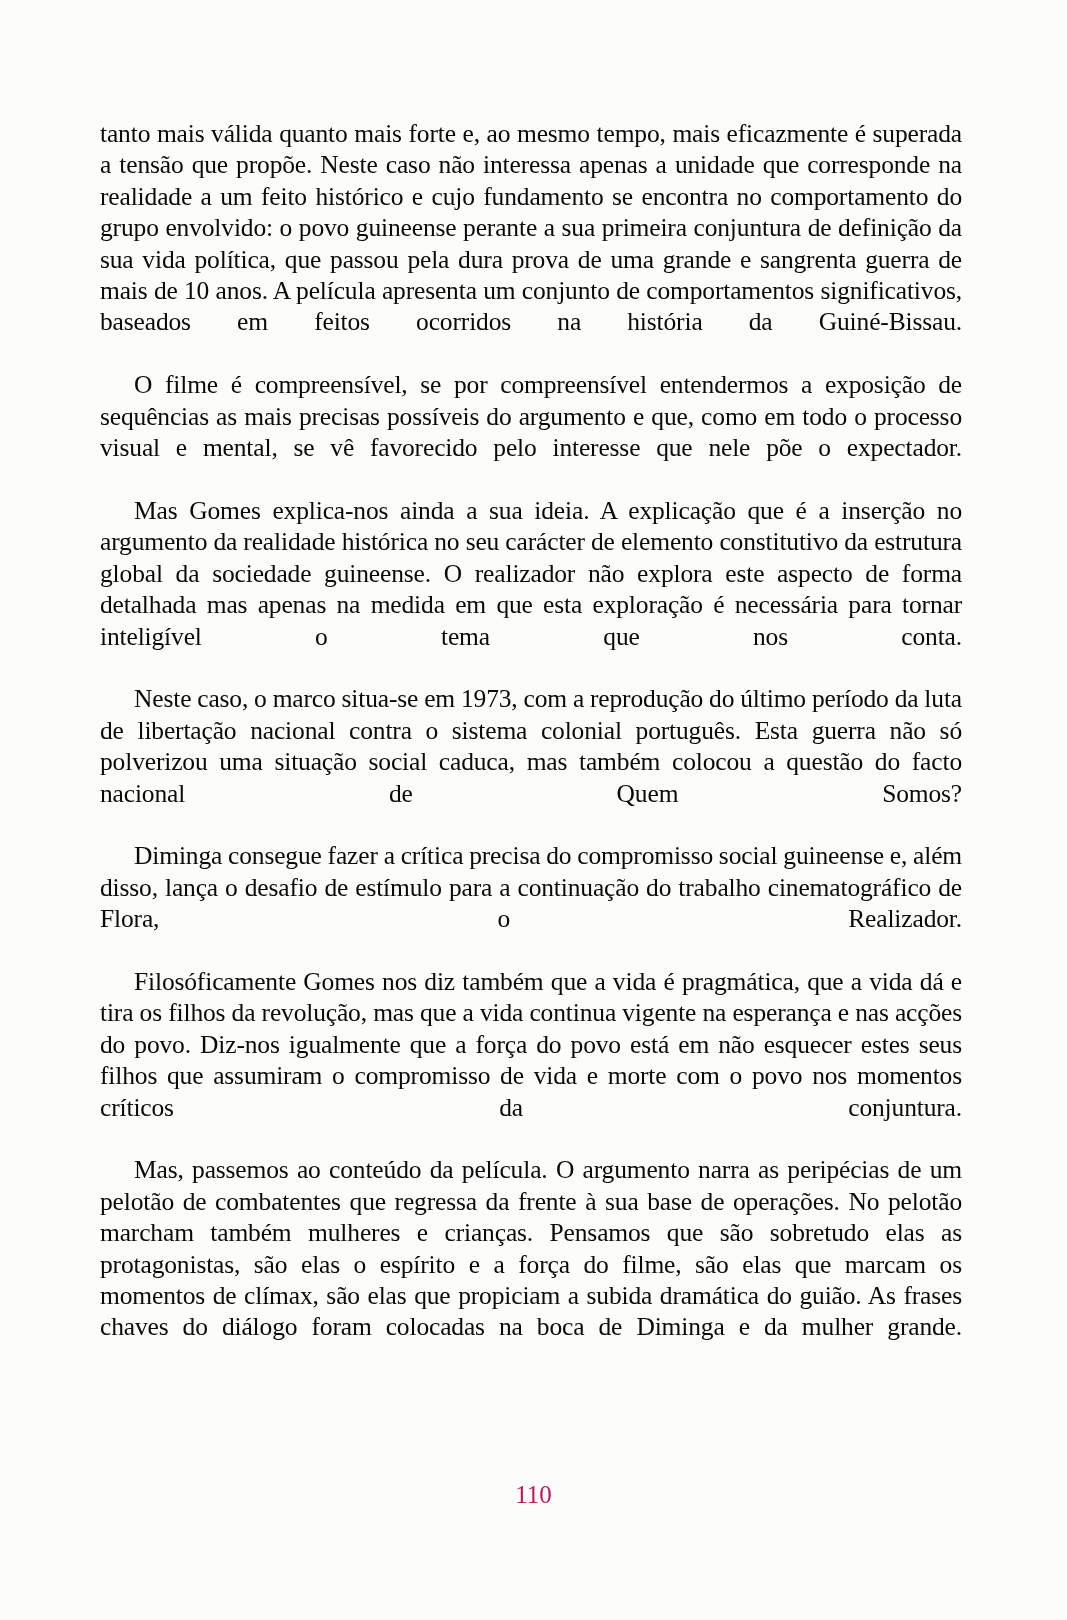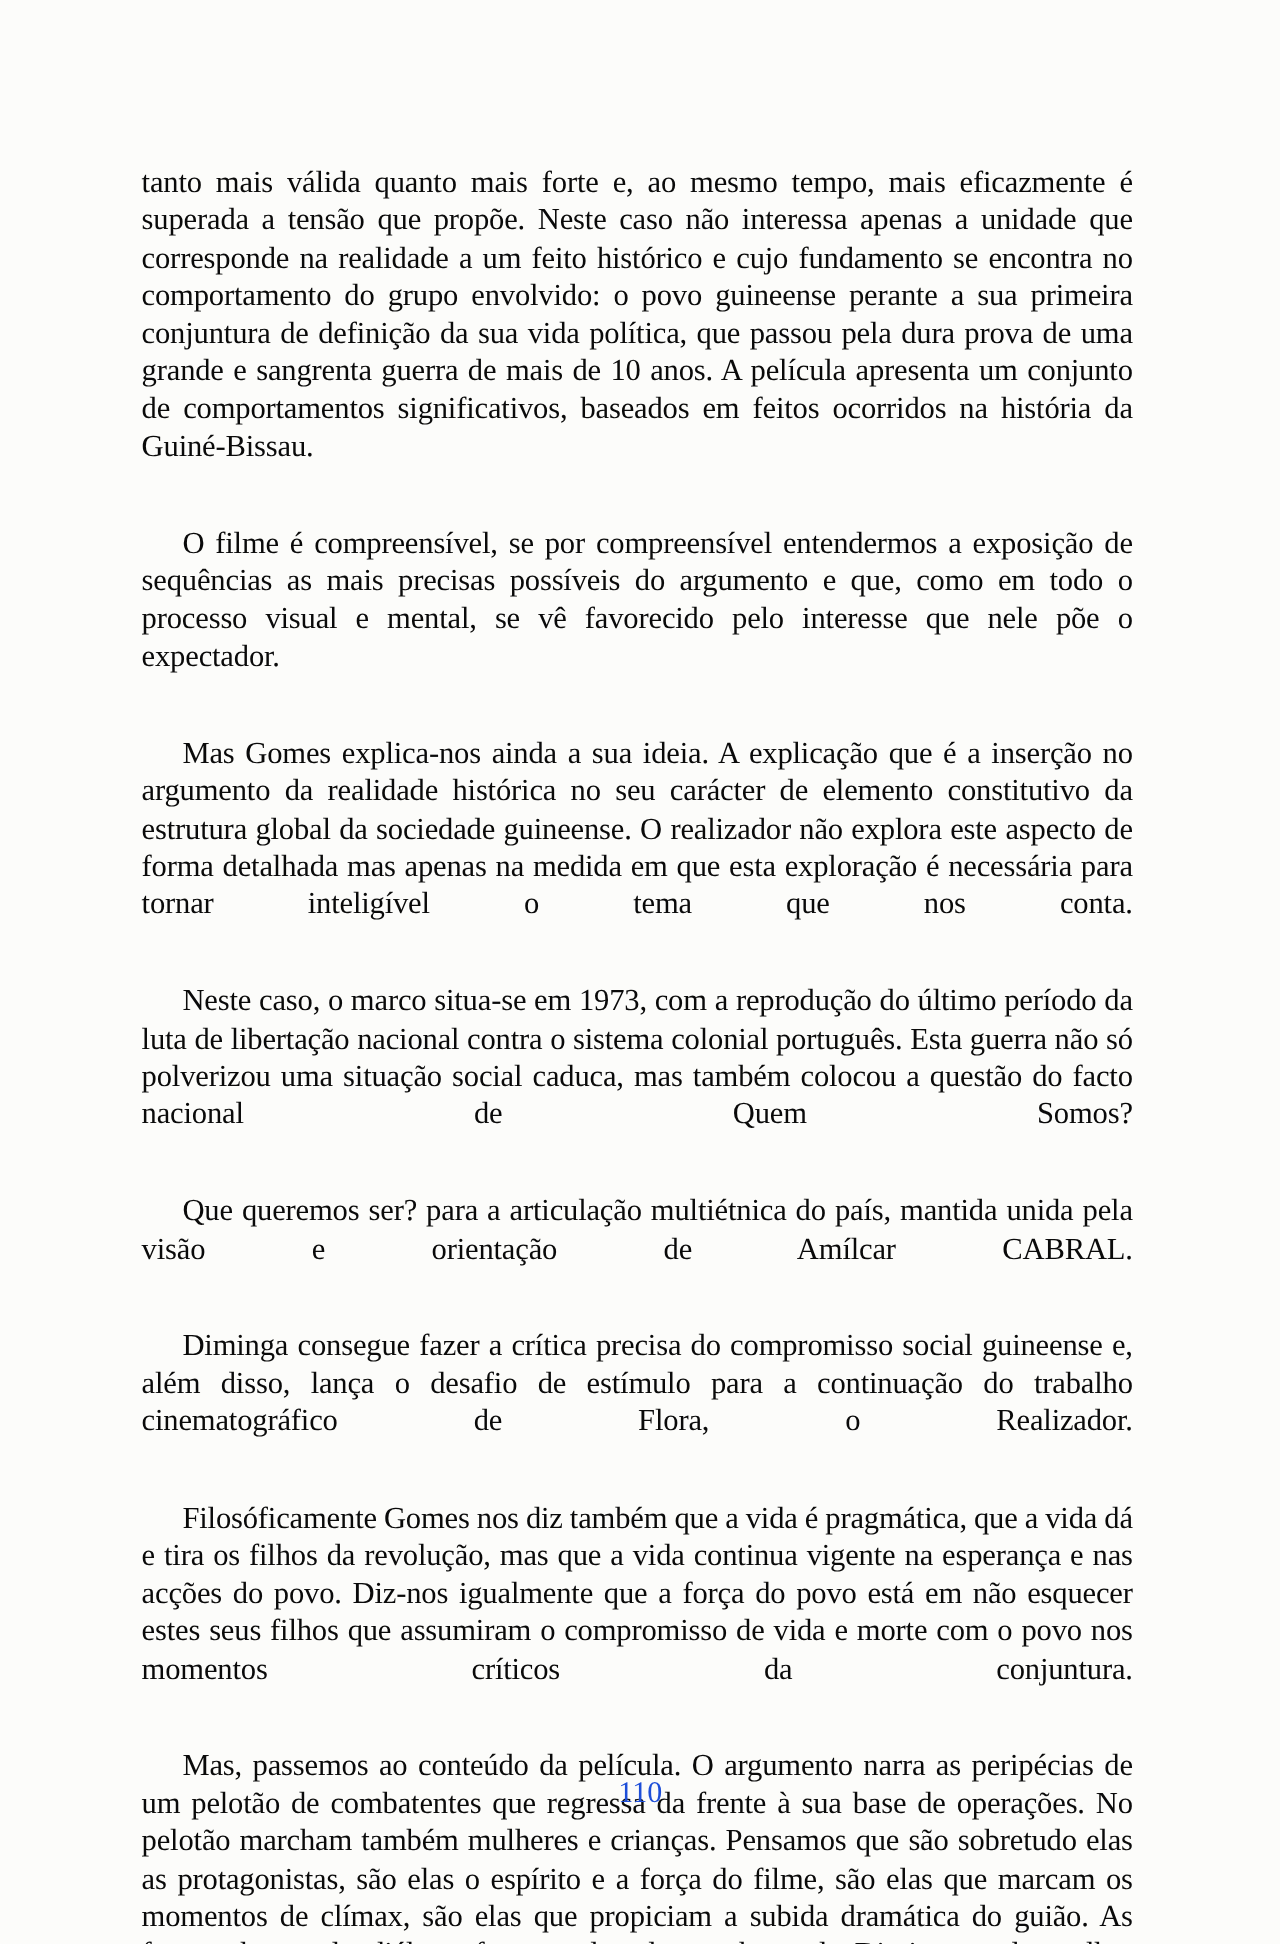--- a/index.html
+++ b/index.html
@@ -40,21 +40,21 @@
     text-align: justify;
     text-justify: inter-word;
     font-size: 25.5px;
     line-height: 31.4px;
     letter-spacing: -0.15px;
     word-spacing: -0.4px;
     color: #0a0a0a;
   }
 
   .para {
-    margin: 18px;
+    margin: 0;
     text-indent: 0;
     text-align: justify;
   }
   .para + .para {
     text-indent: 34px;
   }
 
   
   .para:after {
     content: "";
@@ -63,34 +63,33 @@
   }
 
   .page-number {
     position: absolute;
     left: 0;
     right: 0;
     top: 1480px;
     text-align: center;
     font-size: 25px;
     line-height: 30px;
-    color: #1d4ed8;
+    color: #be185d;
   }
 </style>
 </head>
 <body>
 
 <div class="page">
 
   <div class="text-column">
     <p class="para">tanto mais válida quanto mais forte e, ao mesmo tempo, mais eficazmente é superada a tensão que propõe. Neste caso não interessa apenas a unidade que corresponde na realidade a um feito histórico e cujo fundamento se encontra no comportamento do grupo envolvido: o povo guineense perante a sua primeira conjuntura de definição da sua vida política, que passou pela dura prova de uma grande e sangrenta guerra de mais de 10 anos. A película apresenta um conjunto de comportamentos significativos, baseados em feitos ocorridos na história da Guiné-Bissau.</p>
     <p class="para">O filme é compreensível, se por compreensível entendermos a exposição de sequências as mais precisas possíveis do argumento e que, como em todo o processo visual e mental, se vê favorecido pelo interesse que nele põe o expectador.</p>
     <p class="para">Mas Gomes explica-nos ainda a sua ideia. A explicação que é a inserção no argumento da realidade histórica no seu carácter de elemento constitutivo da estrutura global da sociedade guineense. O realizador não explora este aspecto de forma detalhada mas apenas na medida em que esta exploração é necessária para tornar inteligível o tema que nos conta.</p>
     <p class="para">Neste caso, o marco situa-se em 1973, com a reprodução do último período da luta de libertação nacional contra o sistema colonial português. Esta guerra não só polverizou uma situação social caduca, mas também colocou a questão do facto nacional de Quem Somos?</p>
-    <p class="para">Que queremos ser? para a articulação multiétnica do país, mantida unida pela visão e orientação de Amílcar CABRAL.</p>
     <p class="para">Diminga consegue fazer a crítica precisa do compromisso social guineense e, além disso, lança o desafio de estímulo para a continuação do trabalho cinematográfico de Flora, o Realizador.</p>
     <p class="para">Filosóficamente Gomes nos diz também que a vida é pragmática, que a vida dá e tira os filhos da revolução, mas que a vida continua vigente na esperança e nas acções do povo. Diz-nos igualmente que a força do povo está em não esquecer estes seus filhos que assumiram o compromisso de vida e morte com o povo nos momentos críticos da conjuntura.</p>
     <p class="para">Mas, passemos ao conteúdo da película. O argumento narra as peripécias de um pelotão de combatentes que regressa da frente à sua base de operações. No pelotão marcham também mulheres e crianças. Pensamos que são sobretudo elas as protagonistas, são elas o espírito e a força do filme, são elas que marcam os momentos de clímax, são elas que propiciam a subida dramática do guião. As frases chaves do diálogo foram colocadas na boca de Diminga e da mulher grande.</p>
   </div>
 
   <div class="page-number">110</div>
 
 </div>
 
 </body></html>

